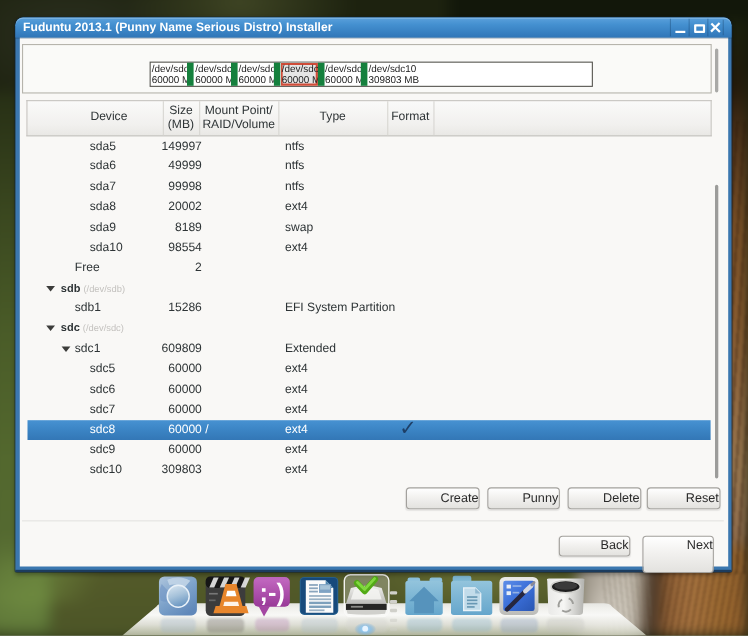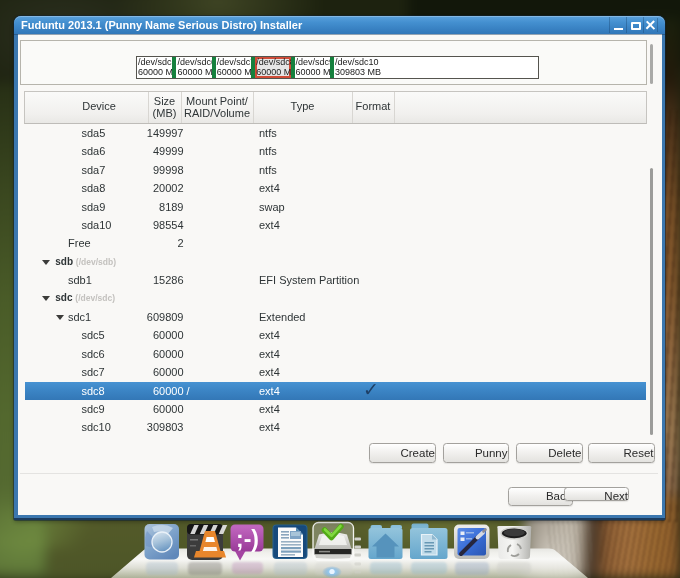--- a/index.html
+++ b/index.html
@@ -9,35 +9,35 @@
 #winborder{position:absolute;left:14px;top:16px;width:651px;height:504px;background:#3b77af;border-radius:7px 7px 2px 2px;box-shadow:0 0 0 1px rgba(15,35,55,.5),0 2px 4px rgba(0,0,0,.3)}
 #windark{position:absolute;left:14px;top:518px;width:651px;height:2px;background:#1c3c5e}
 #titlebar{position:absolute;left:14px;top:16px;width:651px;height:18px;border-radius:7px 7px 0 0;background:linear-gradient(180deg,#5ba1dc 0%,#4490d0 35%,#3076b8 100%);box-shadow:inset 0 1px 0 rgba(255,255,255,.25),0 1px 0 rgba(25,60,95,.45)}
 #title{position:absolute;left:7px;top:0;height:18px;line-height:18px;color:#fff;font-size:11px;font-weight:bold}
 .tbtn{position:absolute;top:1px;height:16px;width:17px;border-left:1px solid rgba(20,60,100,.35);color:#fff;text-align:center}
 #winbody{position:absolute;left:17.5px;top:34px;width:644px;height:481px;background:#f9f8f6}
 
 #frame{position:absolute;left:20px;top:40px;width:625px;height:43px;border:1px solid #b6b4ac;background:#fafaf8}
 #drivelabel{position:absolute;left:135px;top:41.5px;font-size:10.3px;font-weight:bold;color:#111}
 #pbar{position:absolute;left:136px;top:55.5px;width:401px;height:21px;border:1px solid #55544e;display:flex;background:#fff}
-.pcell{box-sizing:border-box;border-right:4px solid #15803d;overflow:hidden;white-space:nowrap;font-size:9px;line-height:10.5px;color:#1a1a1a;padding:0 0 0 1px}
+.pcell{box-sizing:border-box;border-right:6px solid #15803d;overflow:hidden;white-space:nowrap;font-size:9px;line-height:10.5px;color:#1a1a1a;padding:0 0 0 1px}
 .pcell:last-child{border-right:none}
 .phl{background:#e5e5e5;box-shadow:inset 0 0 0 2px #d04c38}
 #fsb{position:absolute;left:649.5px;top:44px;width:3.5px;height:40px;background:#a9a9a7;border-radius:2px}
 #thead{position:absolute;left:24px;top:91px;width:622px;height:33px;background:linear-gradient(180deg,#fafaf9 0%,#f1f0ee 70%,#e9e8e5 100%);border:1px solid #c6c4c0;border-bottom:1px solid #bebcb8;box-sizing:border-box;width:623px}
 .hsep{position:absolute;top:92px;width:1px;height:31px;background:#d8d6d2}
 .hlbl{position:absolute;font-size:11px;color:#2e3436;text-align:center;line-height:11.5px}
 .row{position:absolute;left:25px;width:621px;height:18.4px;font-size:11px;color:#2e3436;line-height:18.4px}
 .rowsel{background:linear-gradient(180deg,#4792d2 0%,#3b84c4 50%,#3377b6 100%);color:#fff}
 .tri{position:absolute;top:7px;width:0;height:0;border-left:4.5px solid transparent;border-right:4.5px solid transparent;border-top:5.5px solid #3c3c3a}
 .nm{position:absolute}
 .sz{position:absolute;left:75px;width:83.5px;text-align:right}
 .mp{position:absolute;left:161.5px}
 .ty{position:absolute;left:235px}
-.gray{font-size:8.5px;color:#c3c1be;font-weight:bold}
+.gray{font-size:8.5px;color:#c3c1be;font-weight:normal}
 .bld{font-weight:bold;font-size:10px}
 .chk{position:absolute;left:338px;top:-0.5px;font-size:19px;color:#1e3f66}
 #tsb{position:absolute;left:649.5px;top:168px;width:3px;height:267px;background:#9c9c9a;border-radius:2px}
 
 .btn{position:absolute;height:20px;border:1px solid #a3a19d;border-radius:3.5px;background:linear-gradient(180deg,#fff 0%,#f2f1ef 45%,#e3e2df 100%);font-size:11.5px;color:#2a2a2a;text-align:right;line-height:19px;box-sizing:border-box;box-shadow:0 1px 1px rgba(0,0,0,.08)}
 #sep2{position:absolute;left:20px;top:472.5px;width:638px;height:1px;background:#e4e3e1}
 
 #dock{position:absolute;left:95px;top:515px;width:525px;height:63px}
 </style></head><body>
 <div id="page">
@@ -350,13 +350,13 @@
         <span class="ty" style="left:234px">ext4</span>
       </div>
 </div>
 <div id="tsb"></div>
 <div class="btn" style="left:369px;top:443px;width:67px">Create</div>
 <div class="btn" style="left:442.5px;top:443px;width:66px">Punny</div>
 <div class="btn" style="left:515.5px;top:443px;width:67px">Delete</div>
 <div class="btn" style="left:588px;top:443px;width:66.5px">Reset</div>
 <div id="sep2"></div>
 <div class="btn" style="left:508px;top:487px;width:64.5px;height:18.5px;line-height:17px">Back</div>
-<div class="btn" style="left:564px;top:487px;width:65px;height:14px;line-height:17px">Next</div>
+<div class="btn" style="left:584px;top:487px;width:65px;height:34px;line-height:17px">Next</div>
 </div>
 </body></html>

